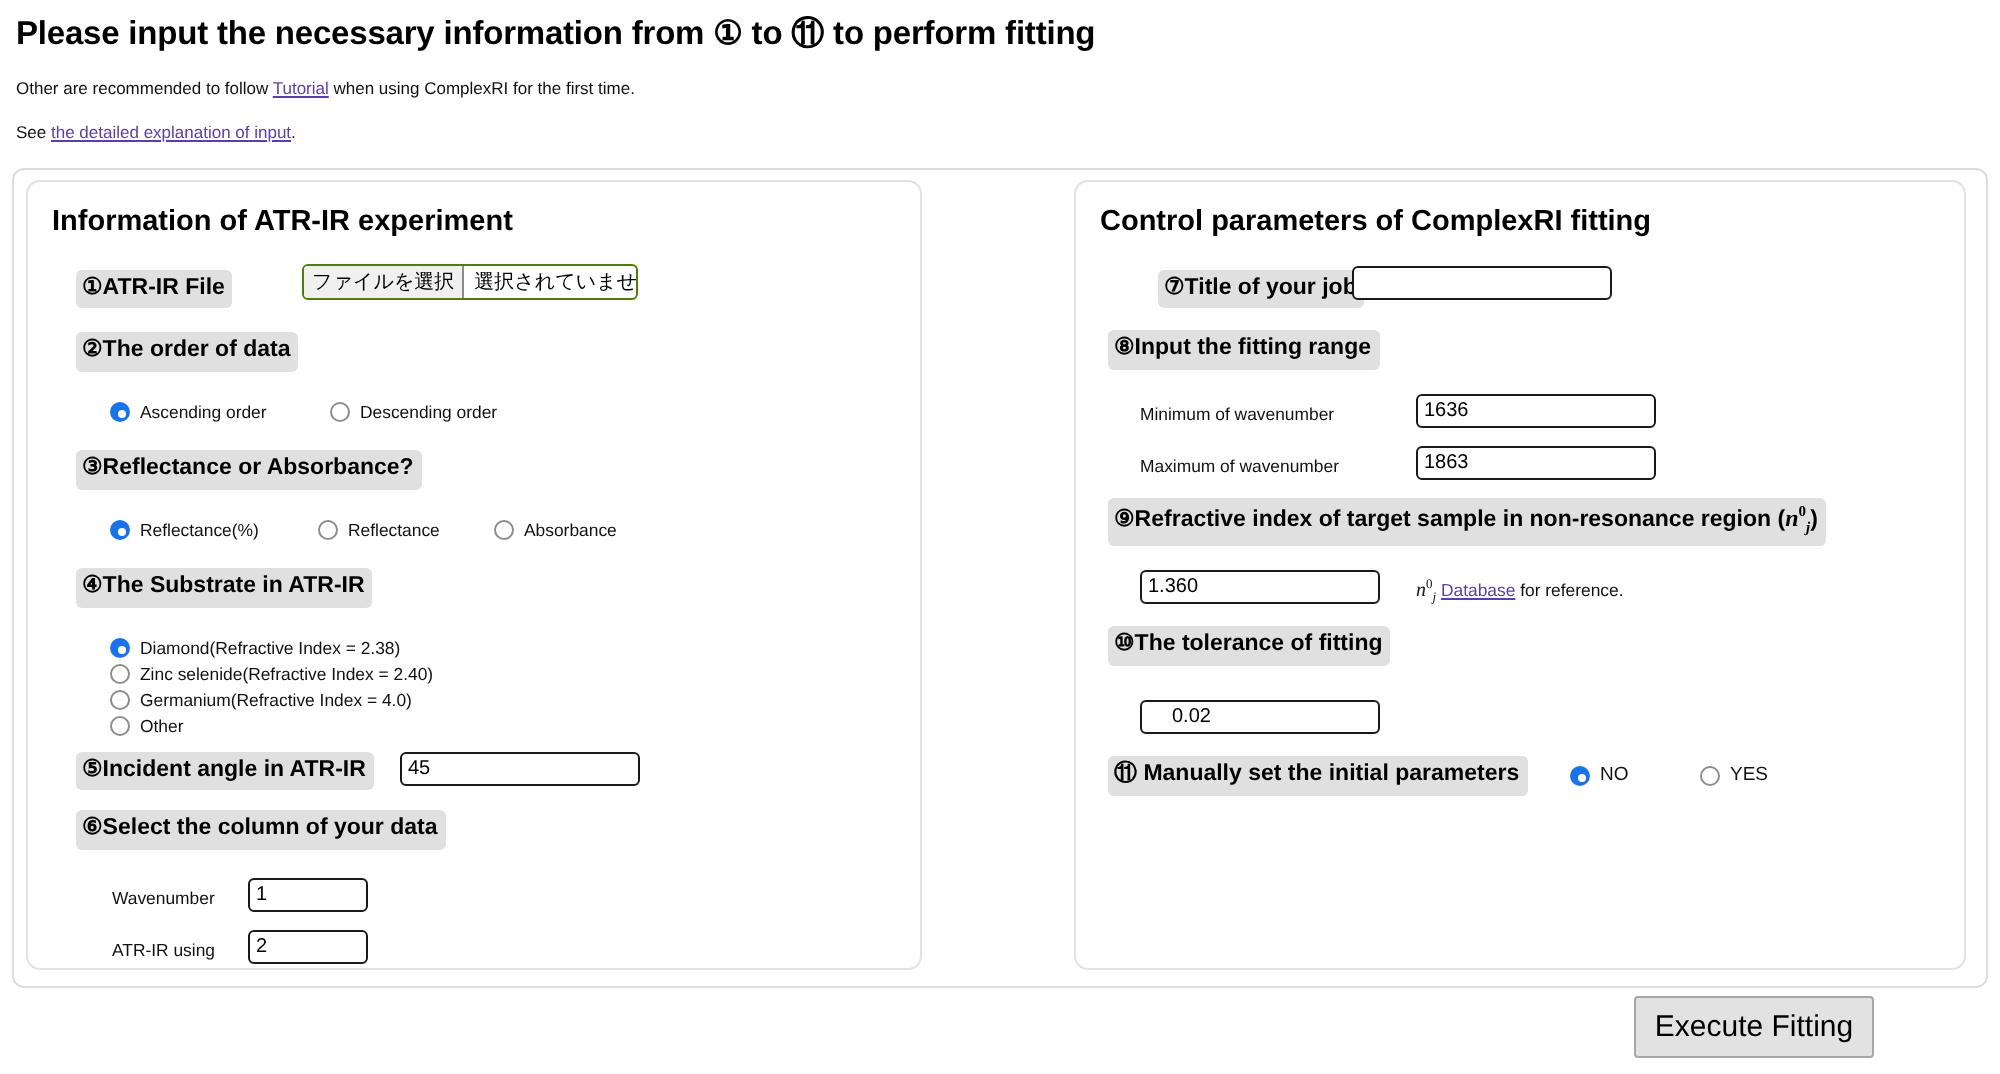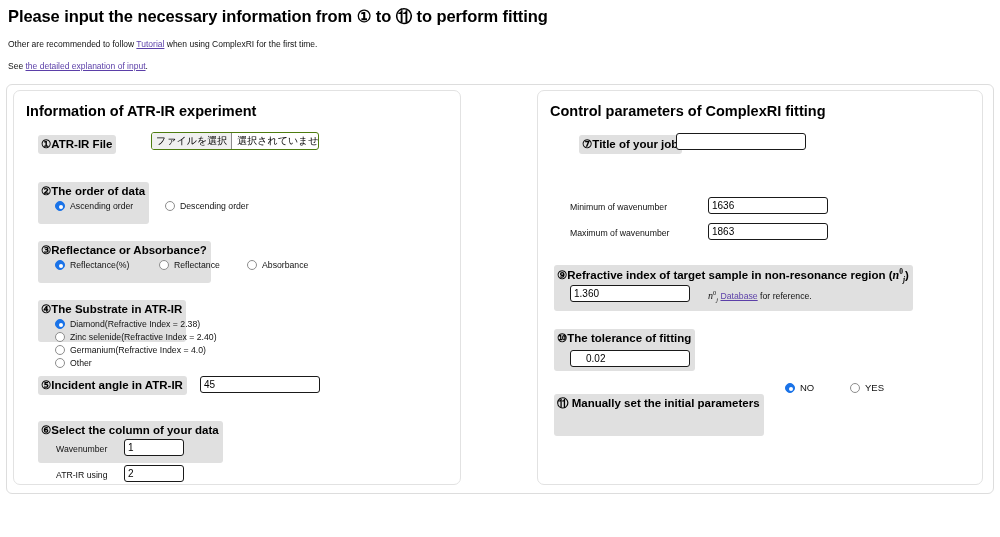--- a/index.html
+++ b/index.html
@@ -65,21 +65,21 @@
   
   .qlabel {
     position: absolute;
     background: #e0e0e0;
     font-size: 11.5px; font-weight: bold;
     padding: 3px 4px 3px 3px;
     border-radius: 3px;
     white-space: nowrap;
     line-height: 1.15;
   }
-  .qlabel.tall { padding-bottom: 26px; margin-top: 16px; }
+  .qlabel.tall { padding-bottom: 4px; }
 
   .sublabel {
     position: absolute;
     font-size: 8.7px;
     color: #111;
     white-space: nowrap;
   }
 
   input.txt {
     position: absolute;
@@ -271,20 +271,21 @@
       <div class="sublabel" style="left:42px; top:379px;">ATR-IR using</div>
       <input class="txt" style="left: 110px; top: 374px; width: 60px;" value="2">
     </div>
 
     <div class="panel right">
       <div class="panel-title">Control parameters of ComplexRI fitting</div>
 
       <div class="qlabel" style="left:16px; top:44px;margin-left:25px;">⑦Title of your job</div>
       <input class="txt" style="left: 138px; top: 42px; width: 130px;" value="">
 
+      <div class="qlabel tall" style="left:16px; top:74px;">⑧Input the fitting range</div>
       <div class="sublabel" style="left:32px; top:111px;">Minimum of wavenumber</div>
       <input class="txt" style="left: 170px; top: 106px; width: 120px;" value="1636">
       <div class="sublabel" style="left:32px; top:137px;">Maximum of wavenumber</div>
       <input class="txt" style="left: 170px; top: 132px; width: 120px;" value="1863">
 
       <div class="qlabel tall" style="left:16px; top:158px;">
         <span>⑨Refractive index of target sample in non-resonance region (</span><span class="mathn">n</span><span class="sup">0</span><span class="sub">j</span><span>)</span>
       </div>
       <input class="txt" style="left: 32px; top: 194px; width: 120px;" value="1.360">
       <div class="dbnote" style="left:170px; top:198px;">
@@ -302,14 +303,15 @@
         </label>
         <label class="radio" style="left:312px; top:291px;">
           <span class="dot"></span>
           <span class="rlabel big">YES</span>
         </label>
       </div>
     </div>
 
   </div>
 
+  <button class="execute">Execute Fitting</button>
 
 </div>
 
 </body></html>

